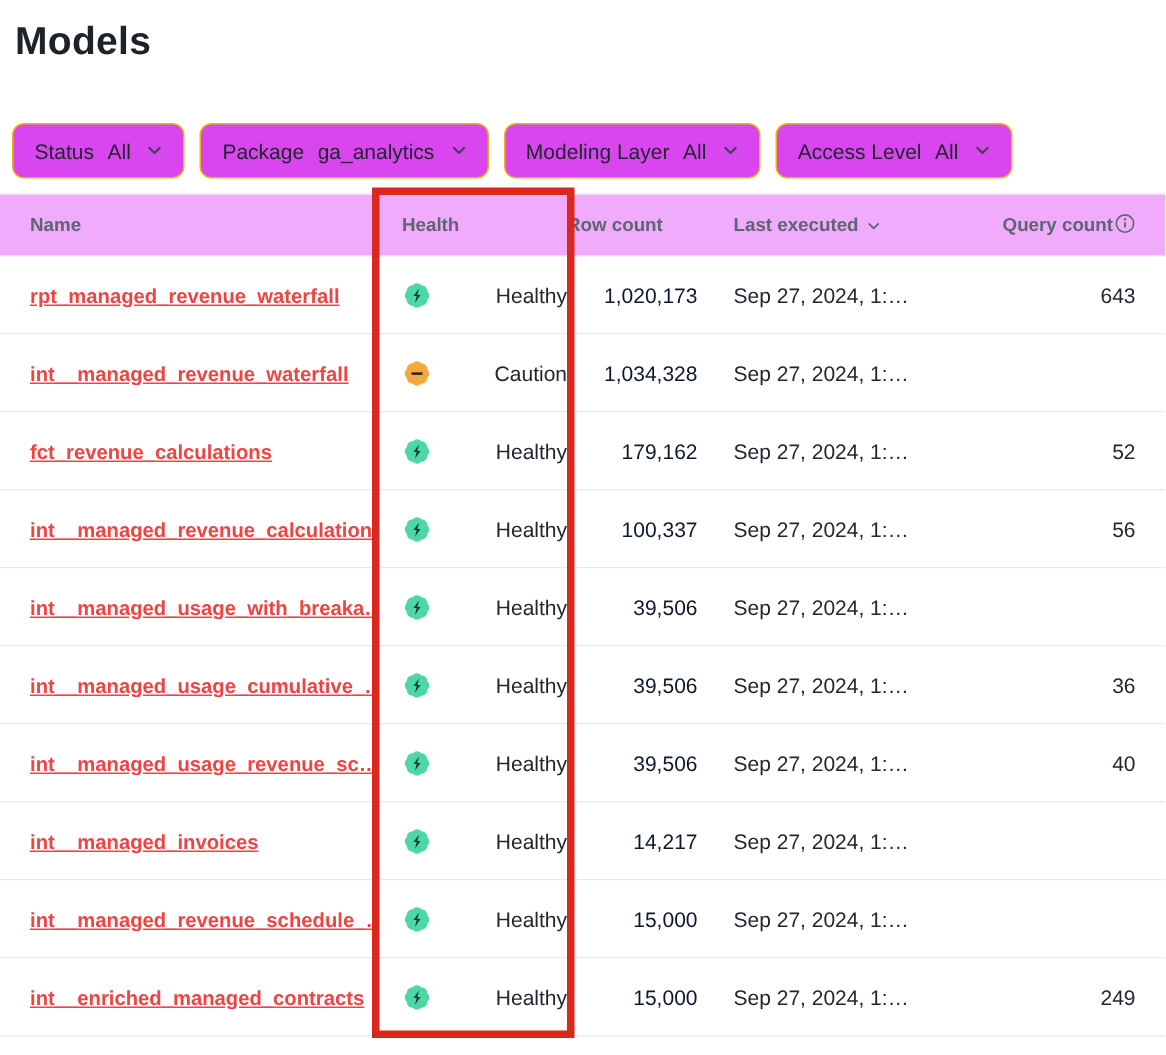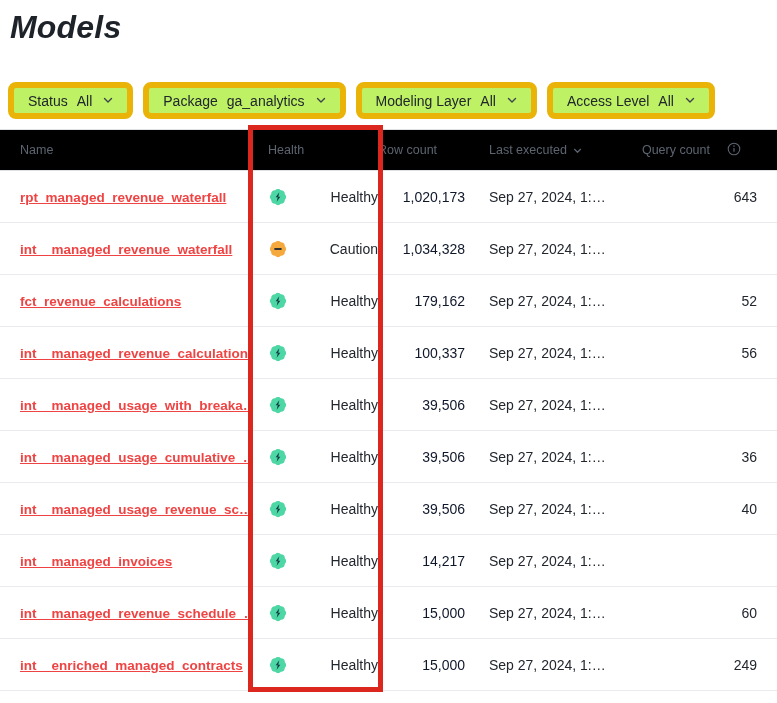--- a/index.html
+++ b/index.html
@@ -6,69 +6,68 @@
   html, body { width: 777px; height: 703px; }
   body {
     font-family: "Liberation Sans", sans-serif;
     background: #ffffff;
     color: #262b33;
     position: relative;
     overflow: hidden;
   }
   h1.page-title {
     margin: 12px 0 0 10px;
-    font-size: 32px;
+    font-size: 26px;
     line-height: 30px;
     font-weight: 700;
     color: #1e232a;
     letter-spacing: 0.2px;
-    font-style: italic;
   }
   .filter-bar {
     display: flex;
     gap: 10px;
     margin: 40px 0 0 8px;
   }
   .pill {
     display: flex;
     align-items: center;
     gap: 9px;
     height: 37px;
     padding: 0 14px;
-    background: #bef264;
-    border: 6px solid #eab308;
+    background: #d946ef;
+    border: 1px solid #eab308;
     border-radius: 8px;
     font-family: "Liberation Sans", sans-serif;
     font-size: 14px;
     color: #21262d;
     cursor: pointer;
     white-space: nowrap;
   }
   .pill .chev { margin-left: 2px; display: inline-flex; }
   .table {
     margin-top: 10px;
     border-top: 1px solid #dfe2e5;
     width: 777px;
   }
   .thead {
     display: grid;
     grid-template-columns: 248px 130px 95px 161px 1fr;
     align-items: center;
     height: 41px;
-    background: #000000;
+    background: #f0abfc;
     border-bottom: 1px solid #dfe2e5;
     font-size: 12.5px;
-    font-weight: 400;
+    font-weight: 700;
     color: #5d6571;
   }
   .th-name   { padding-left: 20px; }
   .th-health { padding-left: 20px; }
   .th-rowcount { padding-right: 8px; }
   .th-last { padding-left: 16px; display: flex; align-items: flex-end; gap: 6px; }
-  .th-query { display: flex; align-items: center; justify-content: flex-end; gap: 17px; padding-right: 36px; }
+  .th-query { display: flex; align-items: center; justify-content: flex-end; gap: 1px; padding-right: 20px; }
   .tr {
     display: grid;
     grid-template-columns: 248px 130px 95px 161px 1fr;
     align-items: center;
     height: 52px;
     border-bottom: 1px solid #e8eaed;
     font-size: 14px;
     background: #ffffff;
   }
   .td-name { padding-left: 20px; overflow: hidden; white-space: nowrap; }
@@ -315,21 +314,20 @@
       <span class="badge">
             <svg width="20" height="20" viewBox="0 0 24 24">
               <path d="M8.603 3.799A4.49 4.49 0 0 1 12 2.25c1.357 0 2.573.6 3.397 1.549a4.49 4.49 0 0 1 3.498 1.307 4.491 4.491 0 0 1 1.307 3.497A4.49 4.49 0 0 1 21.75 12a4.49 4.49 0 0 1-1.549 3.397 4.491 4.491 0 0 1-1.307 3.497 4.491 4.491 0 0 1-3.497 1.307A4.49 4.49 0 0 1 12 21.75a4.49 4.49 0 0 1-3.397-1.549 4.49 4.49 0 0 1-3.498-1.306 4.491 4.491 0 0 1-1.307-3.498A4.49 4.49 0 0 1 2.25 12c0-1.357.6-2.573 1.549-3.397a4.49 4.49 0 0 1 1.307-3.497 4.49 4.49 0 0 1 3.497-1.307Z" fill="#4cd7a5"></path>
               <path d="M13.6 6.3 9.2 12.4h2.5l-1.3 5.3 4.4-6.1h-2.5l1.3-5.3z" fill="#123b44"></path>
             </svg>
           </span>
       <span class="health-text">Healthy</span>
     </div>
     <div class="td-rowcount">15,000</div>
     <div class="td-last">Sep 27, 2024, 1:…</div>
-    <div class="td-query">60</div>
   </div>
 
   <div class="tr">
     <div class="td-name">
       <a class="model-link">int__enriched_managed_contracts</a>
     </div>
     <div class="td-health">
       <span class="badge">
             <svg width="20" height="20" viewBox="0 0 24 24">
               <path d="M8.603 3.799A4.49 4.49 0 0 1 12 2.25c1.357 0 2.573.6 3.397 1.549a4.49 4.49 0 0 1 3.498 1.307 4.491 4.491 0 0 1 1.307 3.497A4.49 4.49 0 0 1 21.75 12a4.49 4.49 0 0 1-1.549 3.397 4.491 4.491 0 0 1-1.307 3.497 4.491 4.491 0 0 1-3.497 1.307A4.49 4.49 0 0 1 12 21.75a4.49 4.49 0 0 1-3.397-1.549 4.49 4.49 0 0 1-3.498-1.306 4.491 4.491 0 0 1-1.307-3.498A4.49 4.49 0 0 1 2.25 12c0-1.357.6-2.573 1.549-3.397a4.49 4.49 0 0 1 1.307-3.497 4.49 4.49 0 0 1 3.497-1.307Z" fill="#4cd7a5"></path>

